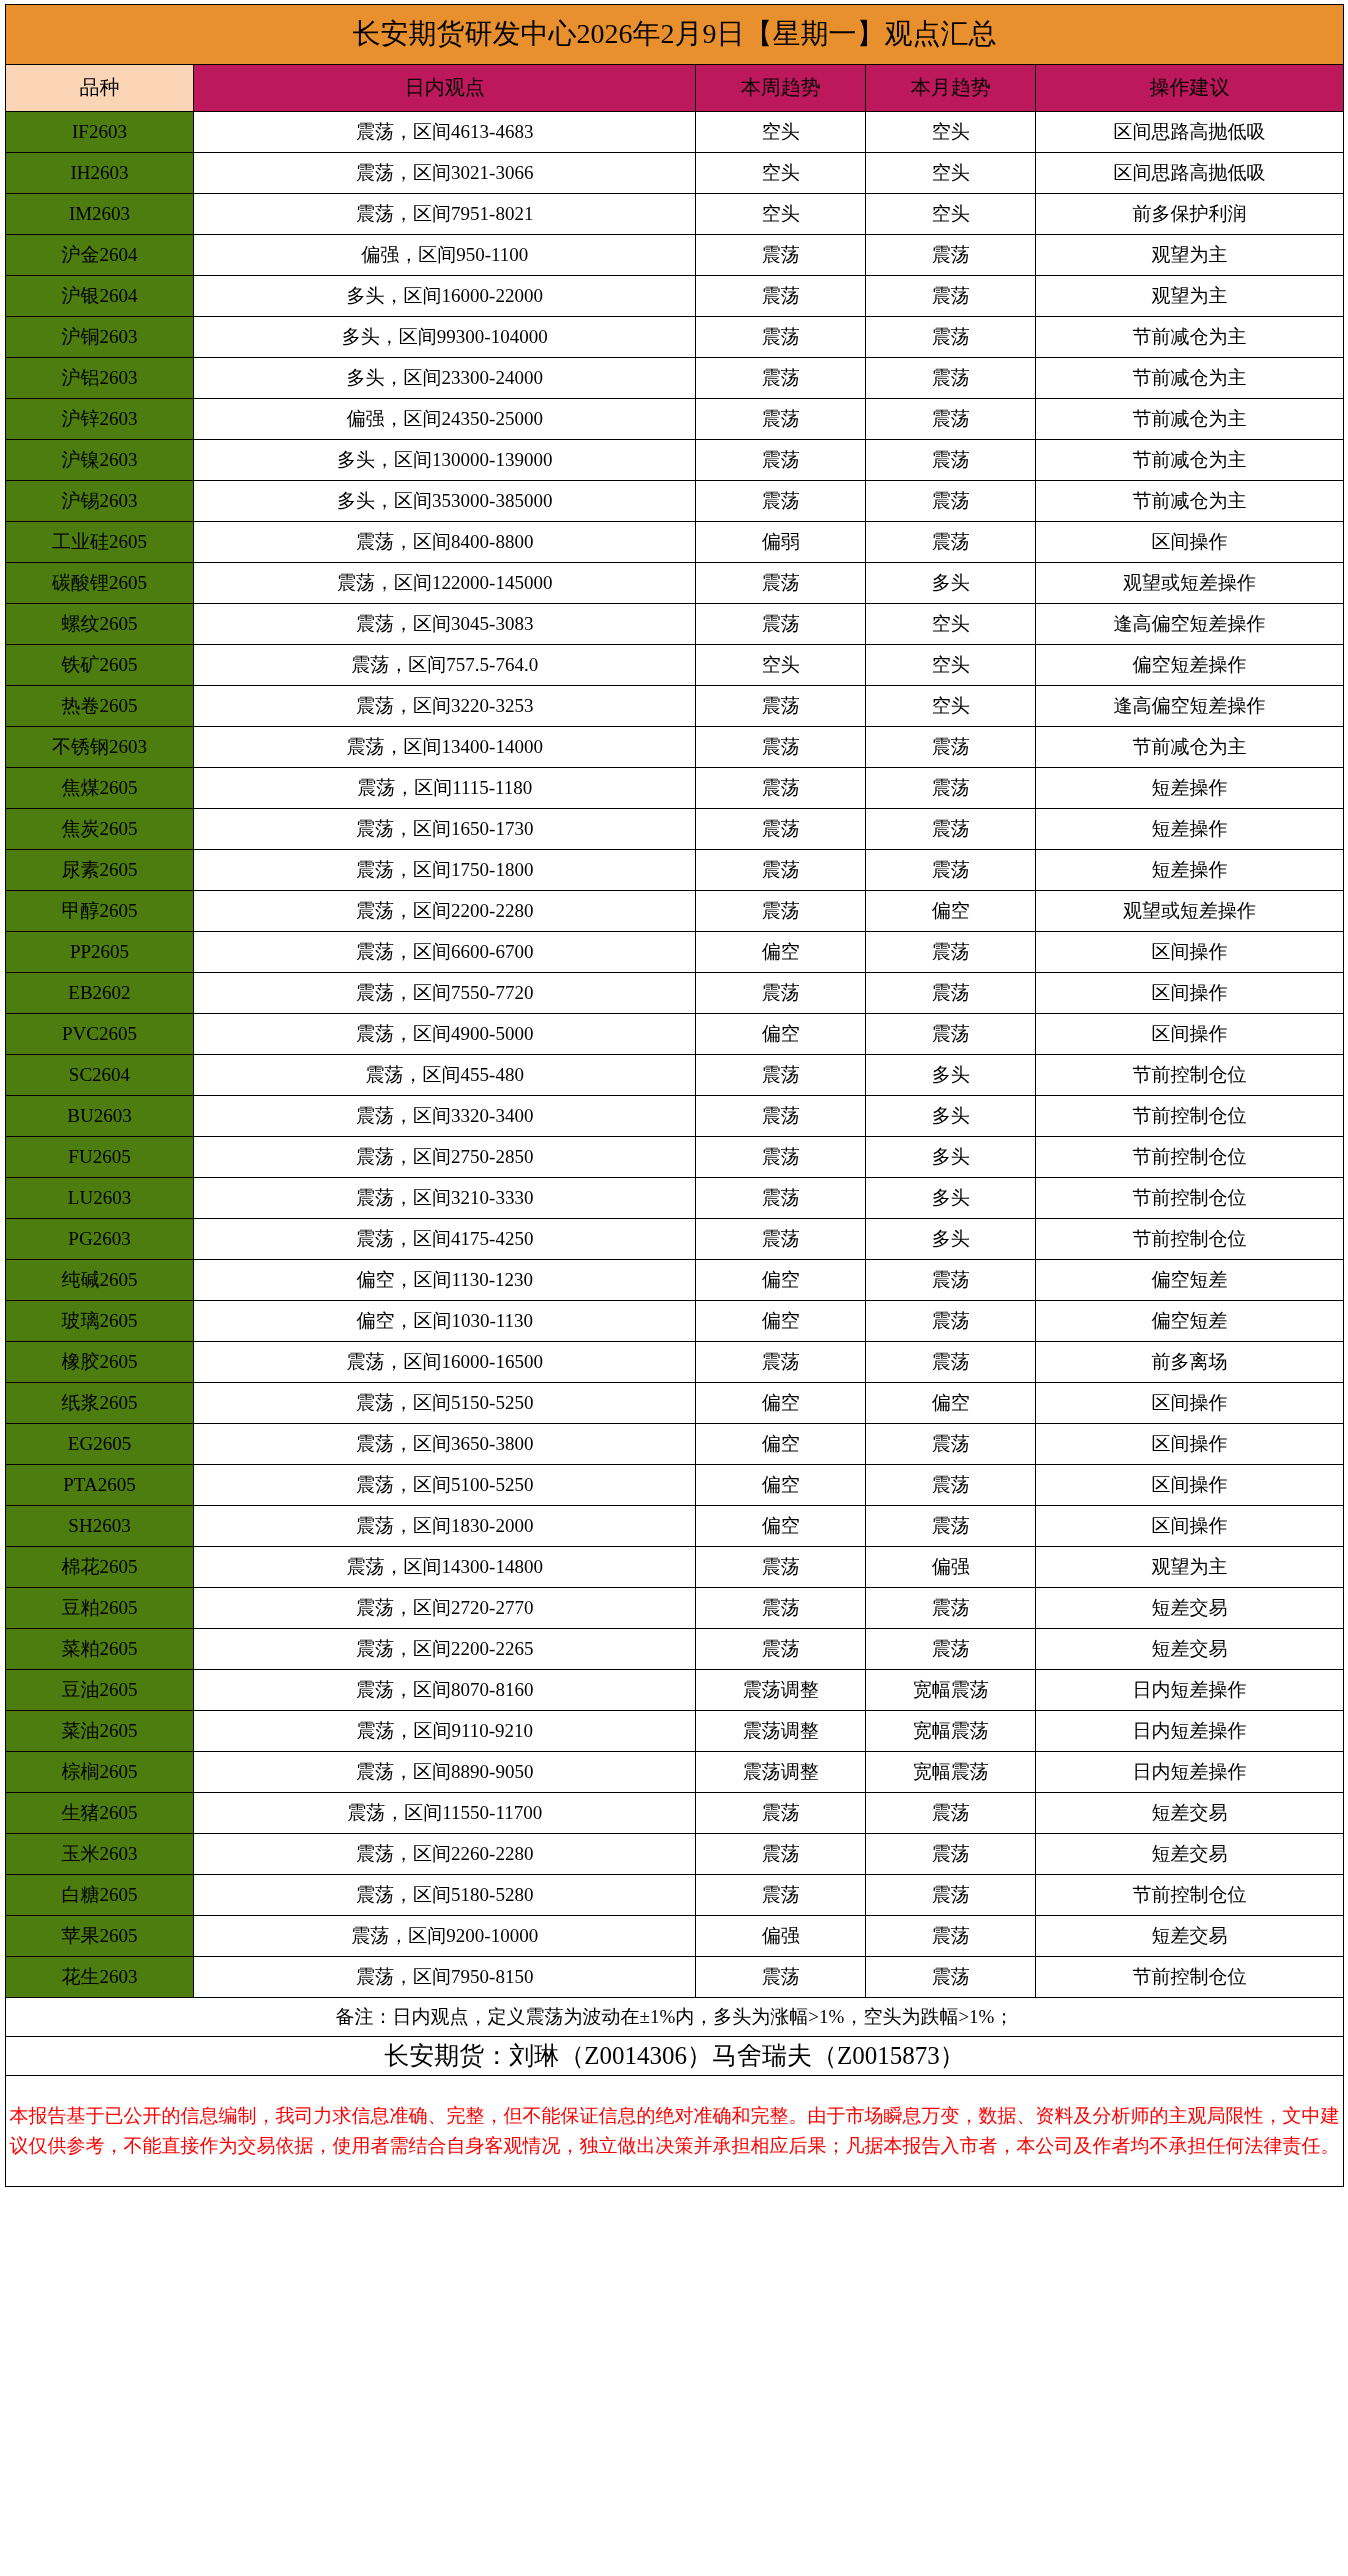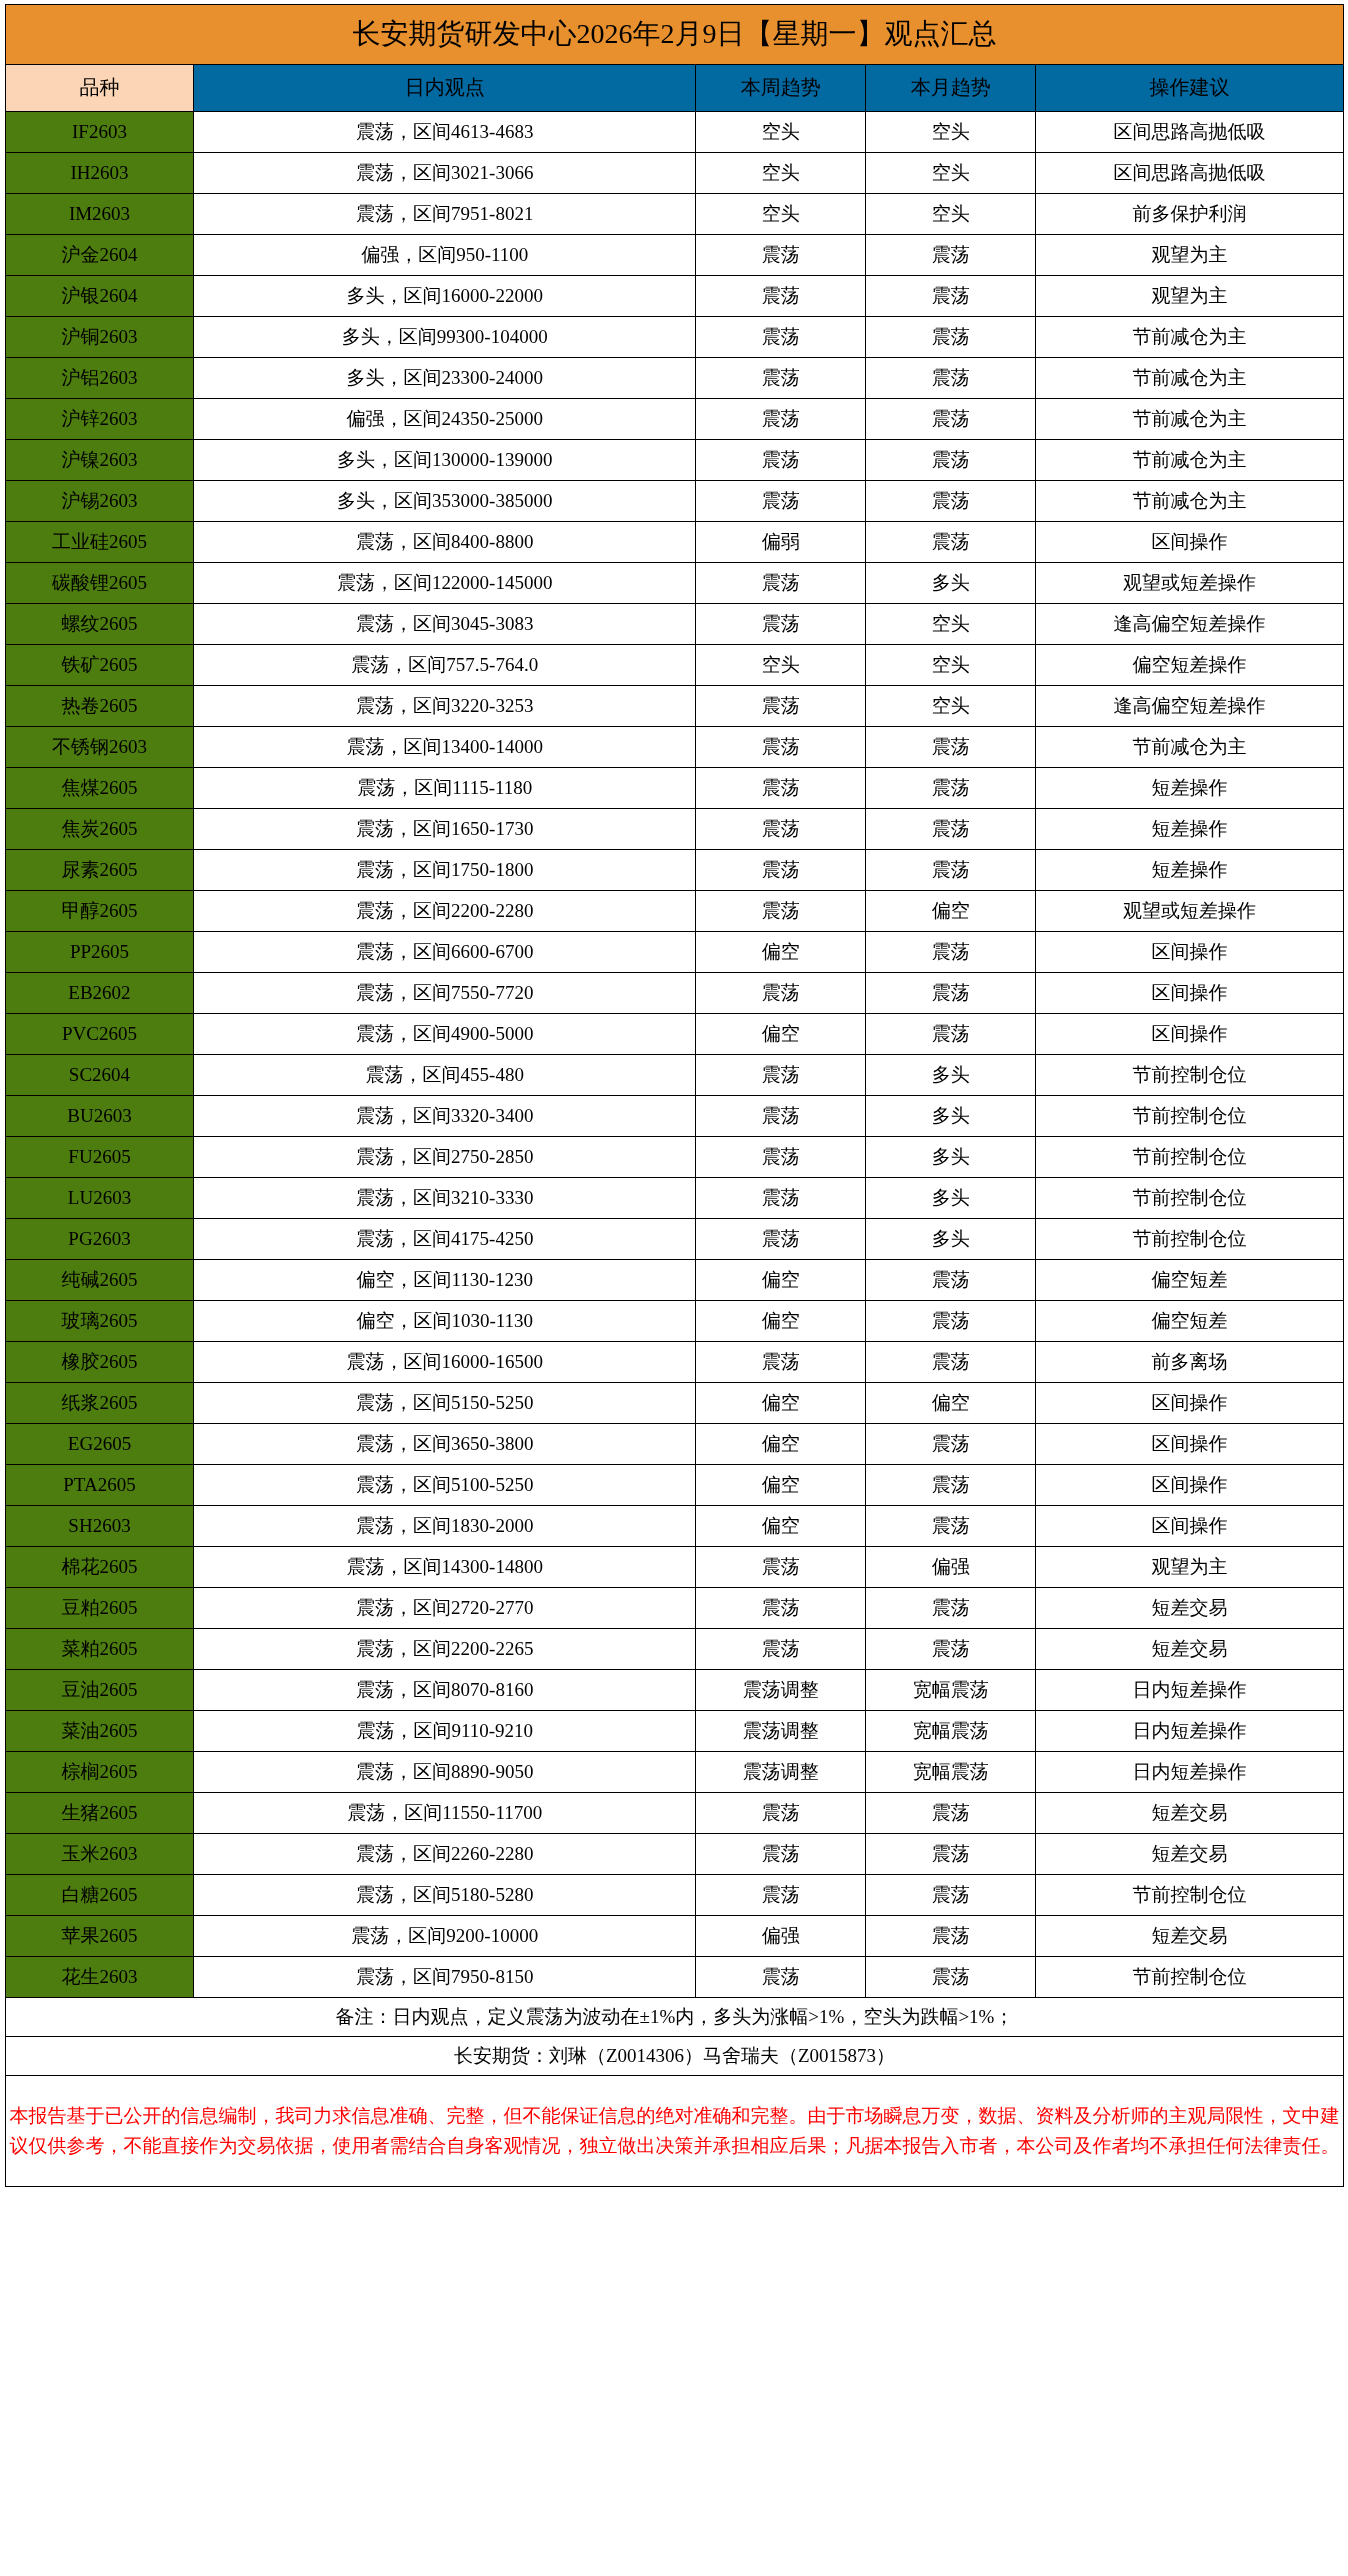--- a/index.html
+++ b/index.html
@@ -38,21 +38,21 @@
     font-size: 28px;
     font-weight: bold;
     letter-spacing: 0px;
     color: #000000;
     border: 1.2px solid #000000;
   }
   
   .hdr {
     height: 46px;
     font-size: 20px;
-    background: #0369a1;
+    background: #be185d;
   }
   .hdr.first {
     background: #FBD5B5;
     margin-left: 48px;
   }
   
   tr.drow td {
     height: 40px;
     font-size: 19px;
   }
@@ -76,21 +76,21 @@
   td.note-cell {
     text-align: left;
     padding-left: 6.1px;
     height: 38px;
     font-size: 19px;
   }
   td.analyst-cell {
     text-align: right;
     padding-right: 14.6px;
     height: 38px;
-    font-size: 19px;
+    font-size: 25px;
   }
   td.disclaimer-cell {
     text-align: left;
     padding: 6.1px 8.5px 7.3px 6.1px;
     height: 110px;
     font-size: 19px;
     color: #FF0000;
     font-weight: bold;
     line-height: 1.55;
   }

